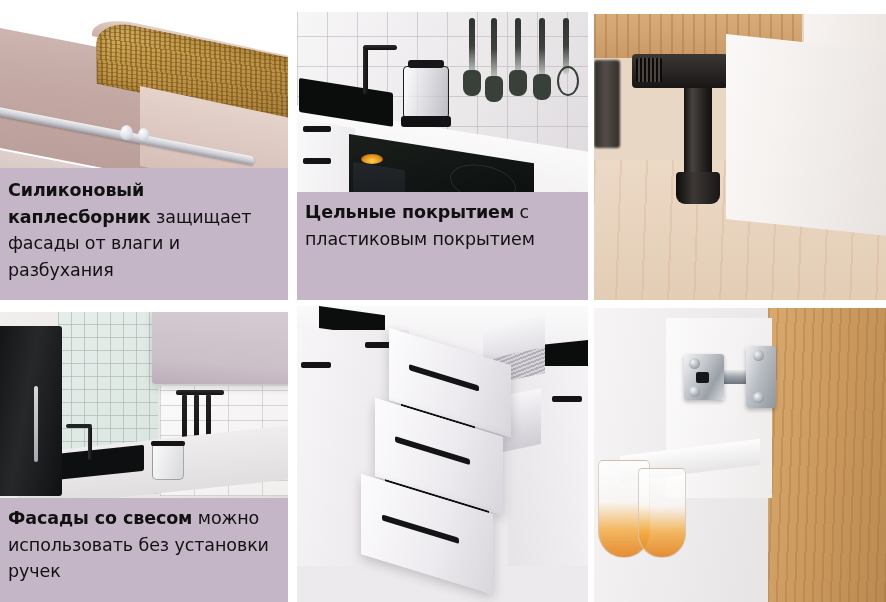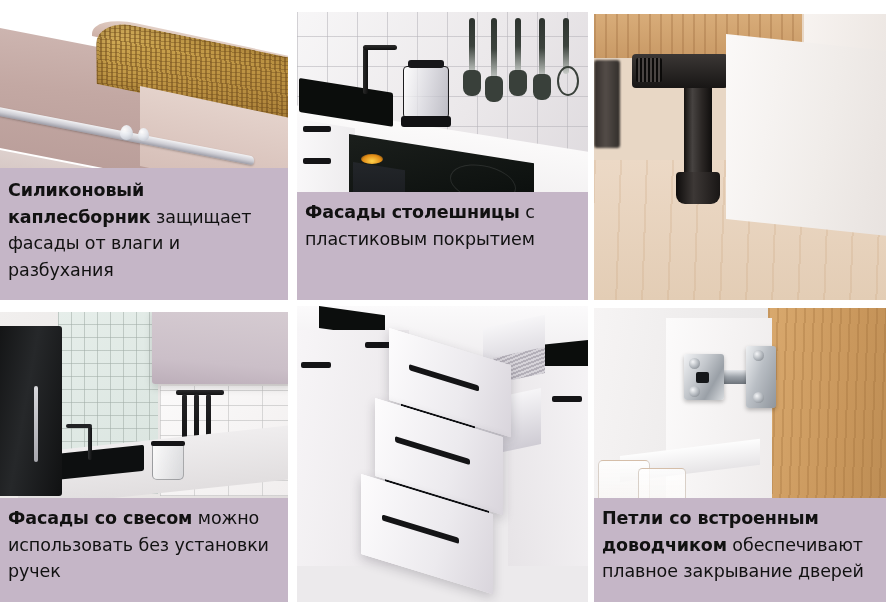--- a/index.html
+++ b/index.html
@@ -588,21 +588,21 @@
       <div class="hdl h2"></div>
       <div class="hdl h3"></div>
       <div class="sink"></div>
       <div class="tap"></div>
       <div class="hob"></div>
       <div class="oven"></div>
       <div class="flame"></div>
       <div class="kettle"></div>
     </div>
     <div class="caption">
-      <b>Фасады столешницы</b><span class="reg"> с пластиковым покрытием</span>
+      <b>Цельные покрытием</b><span class="reg"> с пластиковым покрытием</span>
     </div>
   </div>
 
   <div class="card" id="card-3">
     <div class="photo p3">
       <div class="floor"></div>
       <div class="woodtop"></div>
       <div class="panelside"></div>
       <div class="leg2"></div>
       <div class="leg"></div>
@@ -673,18 +673,15 @@
       <div class="hinge-plate"></div>
       <div class="hinge-cup"></div>
       <div class="screw s1"></div>
       <div class="screw s2"></div>
       <div class="screw s3"></div>
       <div class="screw s4"></div>
       <div class="shelf"></div>
       <div class="cup c1"></div>
       <div class="cup c2"></div>
     </div>
-    <div class="caption">
-      <b>Петли со встроенным доводчиком</b><span class="reg"> обеспечивают плавное закрывание дверей</span>
-    </div>
   </div>
 
 </div>
 
 </body></html>

